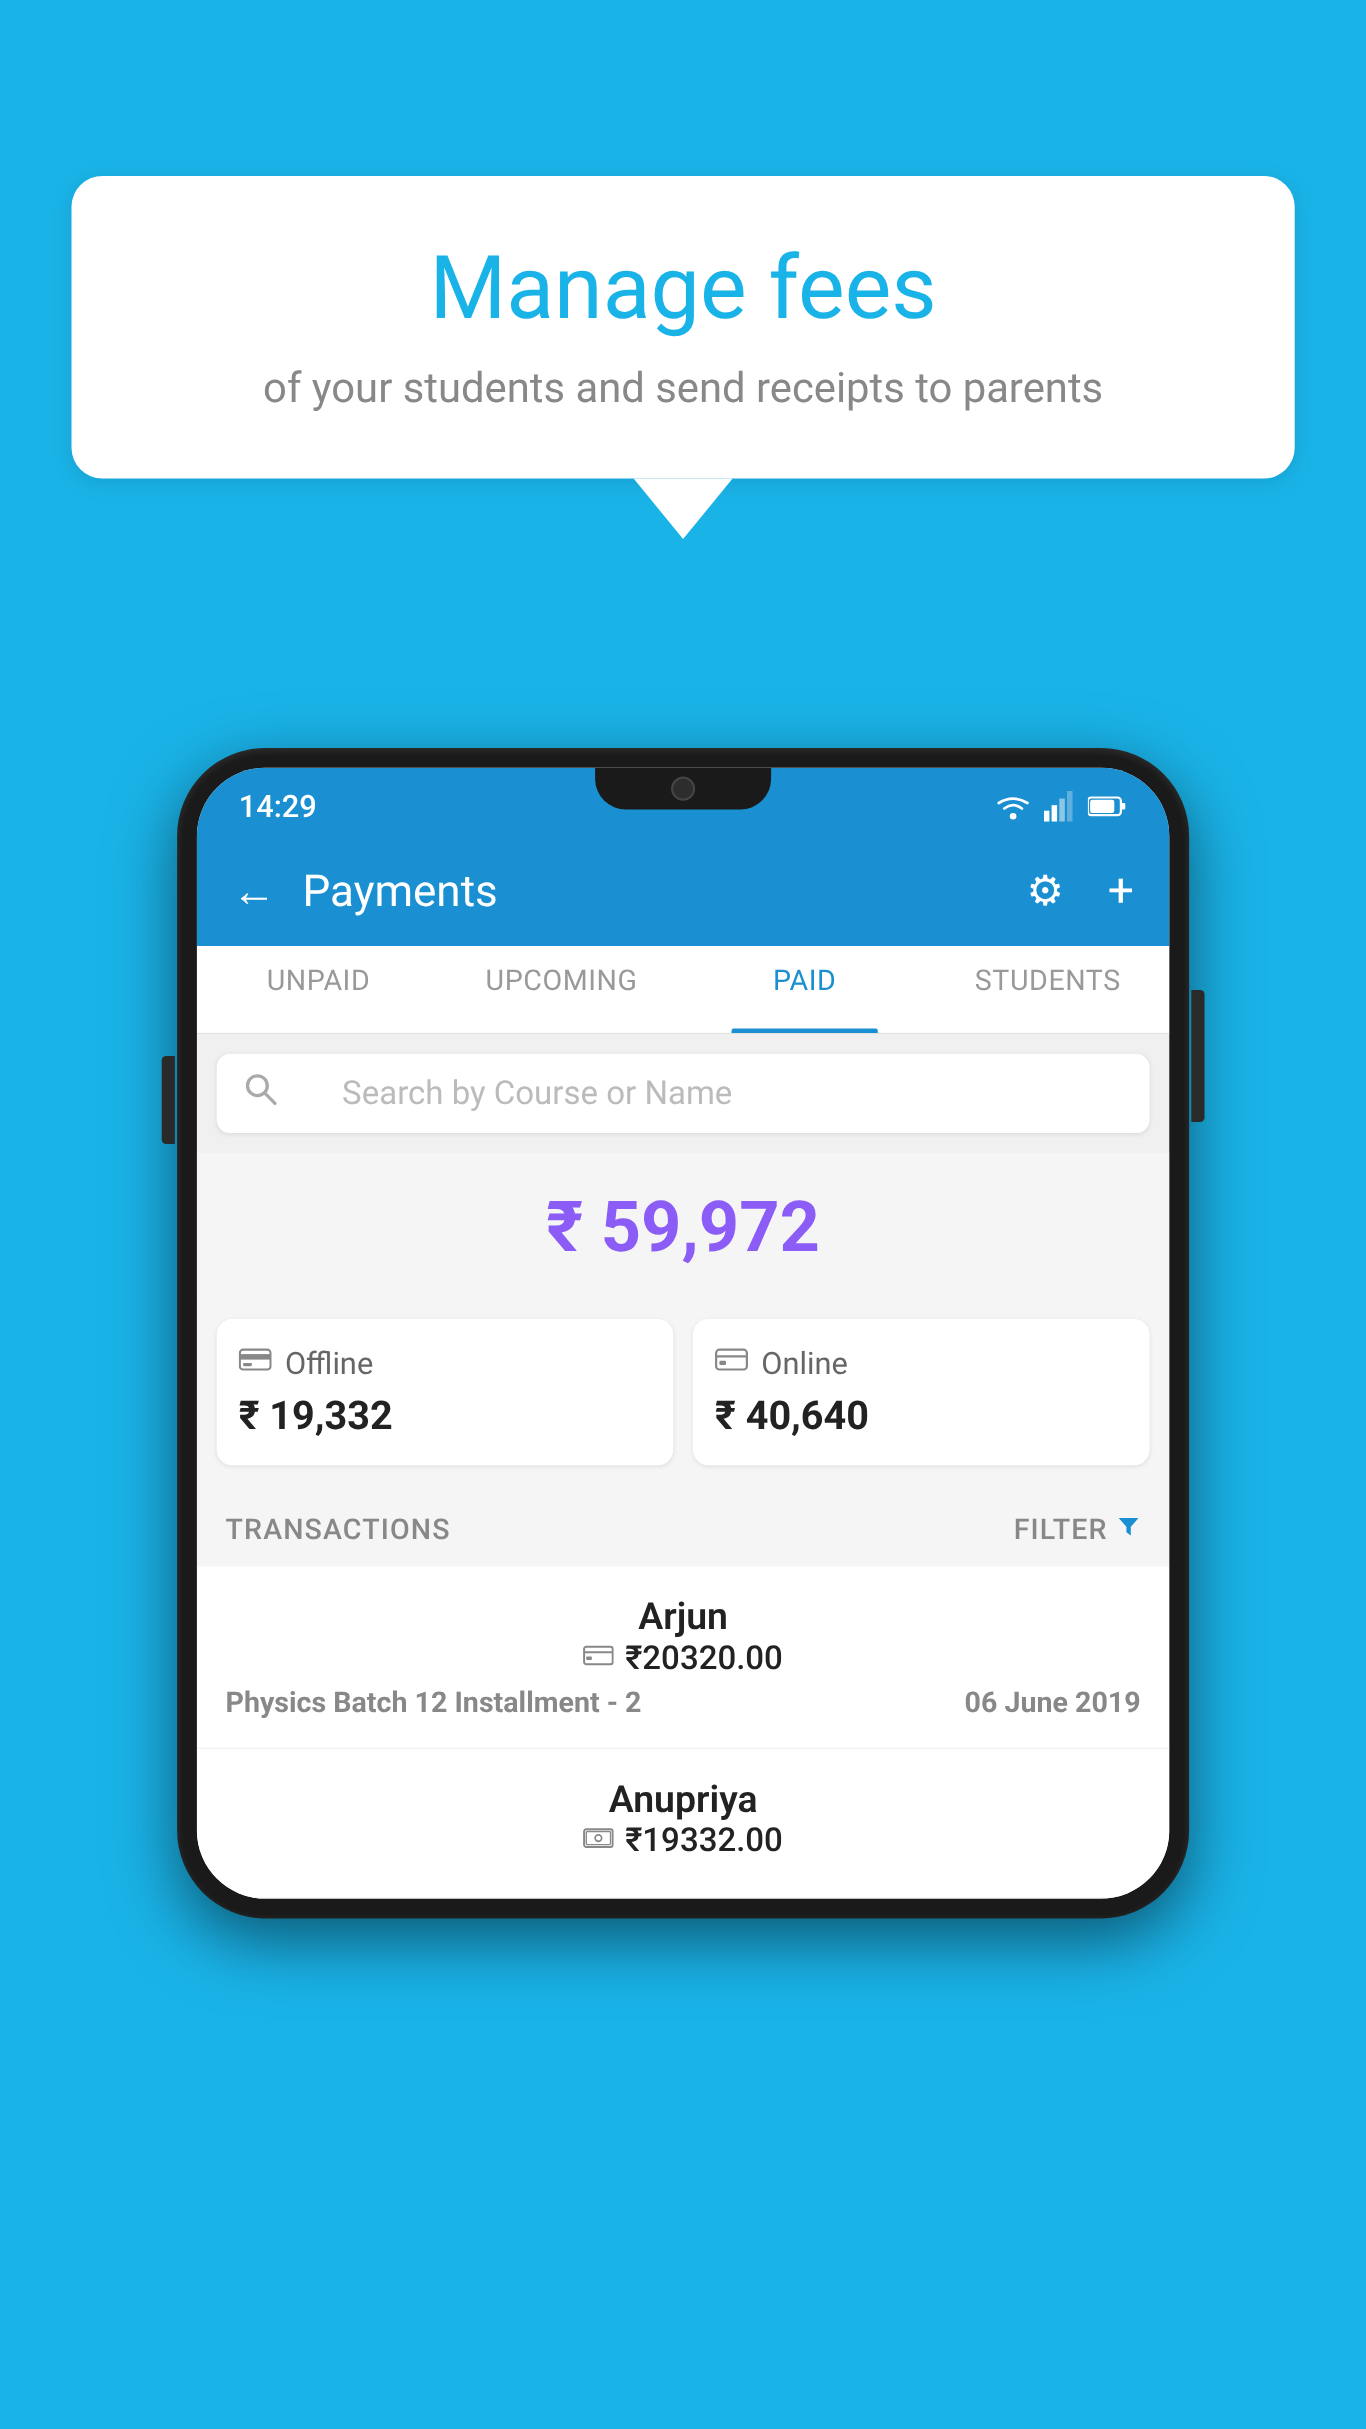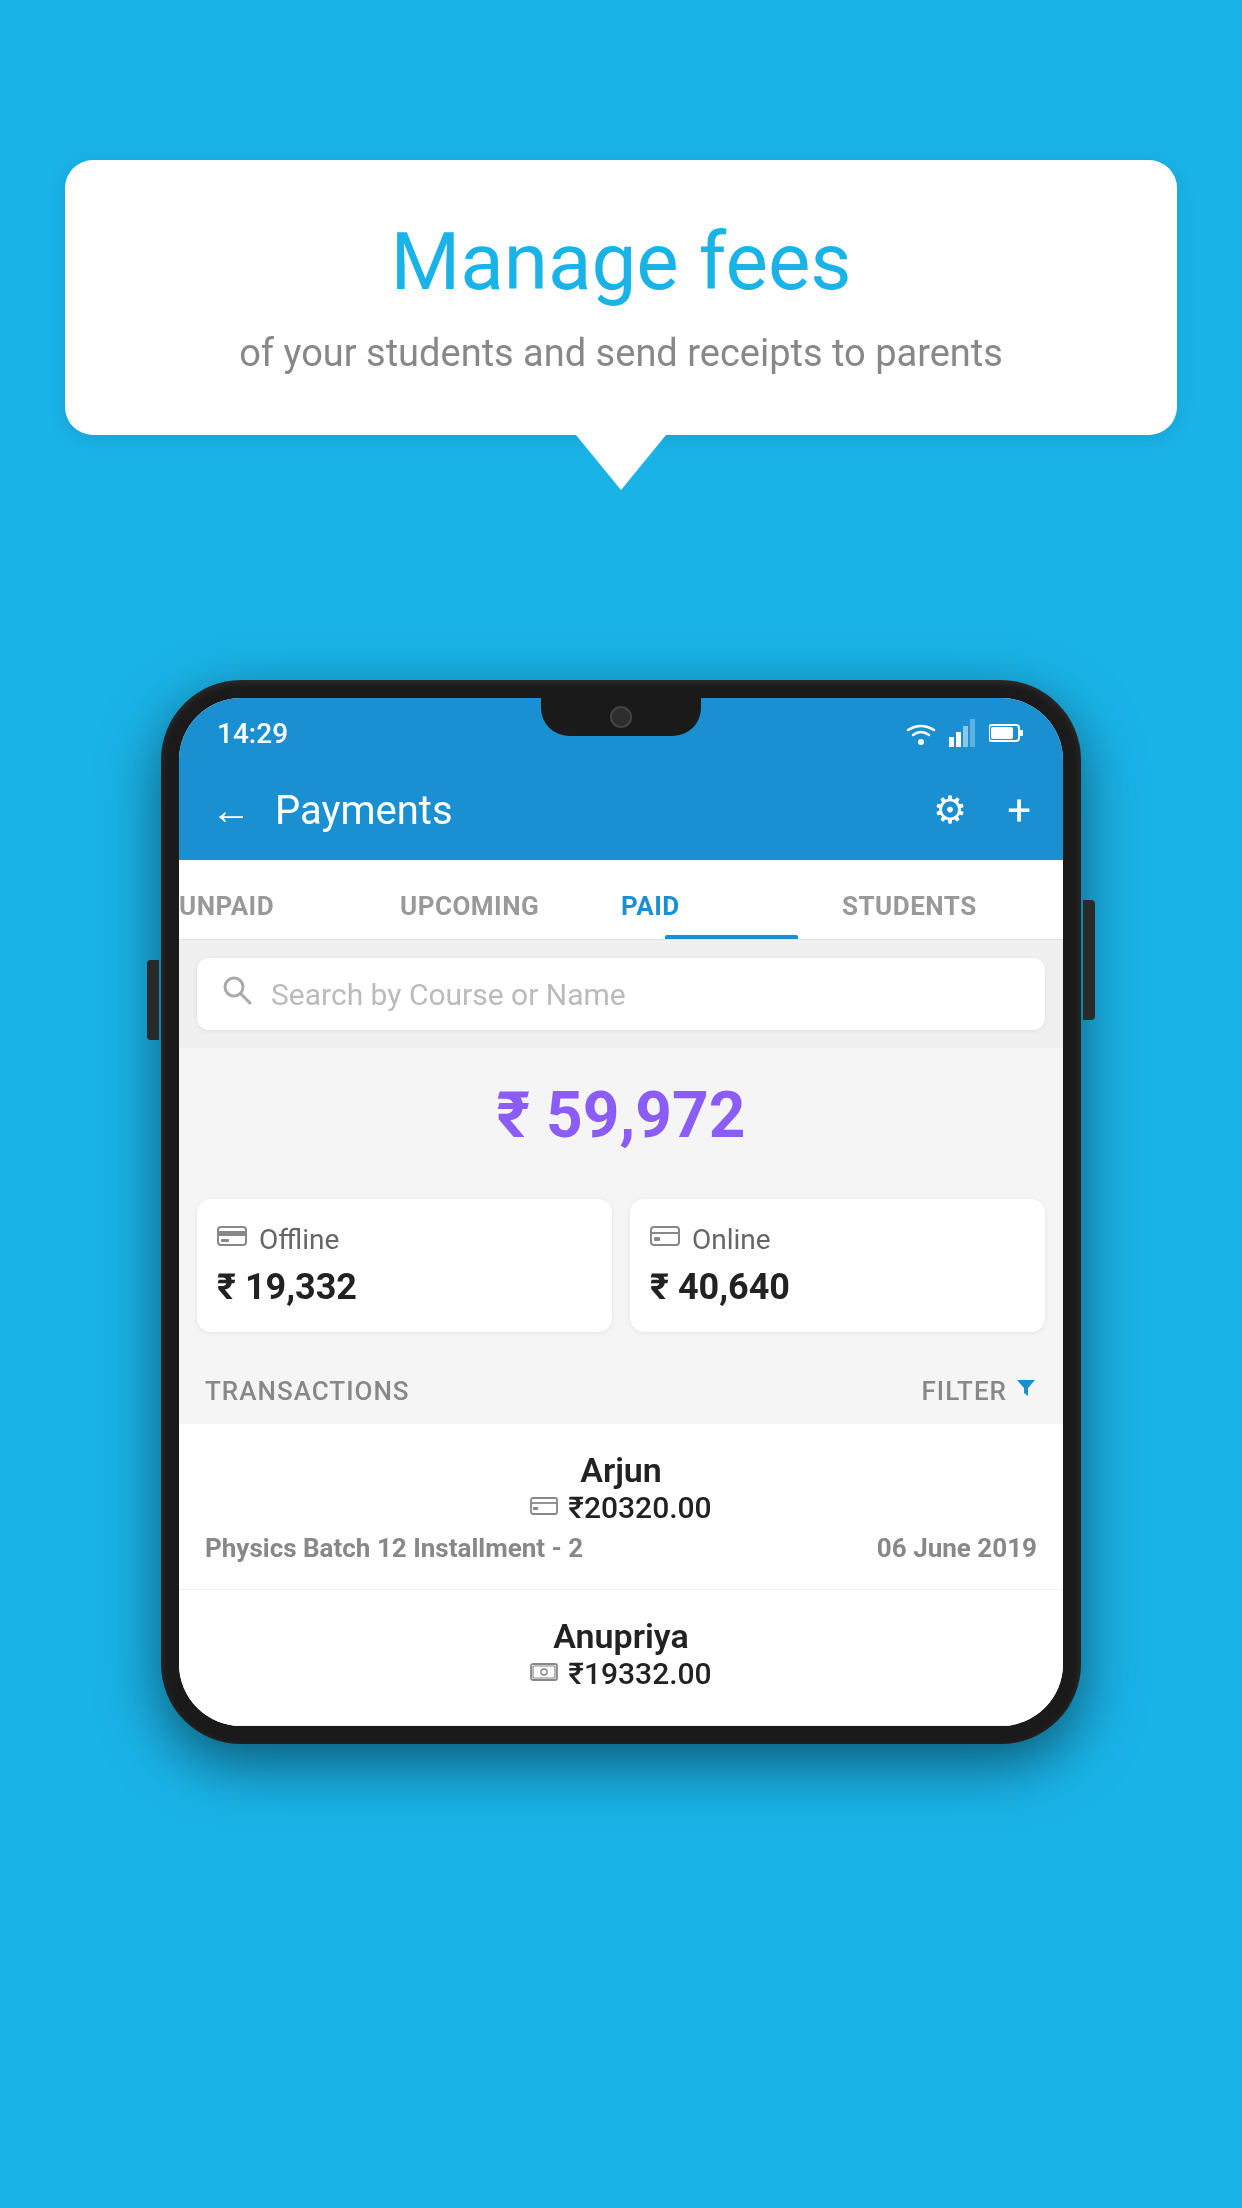--- a/index.html
+++ b/index.html
@@ -190,24 +190,24 @@
     .tabs-bar {
       background: white;
       display: flex;
       align-items: flex-end;
       height: 80px;
       border-bottom: 1px solid #e0e0e0;
     }
 
     .tab-item {
       flex: 1;
-      text-align: left;
-      padding-bottom: 18px;
+      text-align: center;
+      padding-bottom: 32px;
       font-size: 26px;
-      font-weight: 700;
+      font-weight: 400;
       color: #999;
       cursor: pointer;
       position: relative;
       letter-spacing: 0.5px;
     }
 
     .tab-item.active {
       color: #1a8fd1;
     }
 
@@ -236,20 +236,21 @@
 
     .search-icon {
       color: #aaa;
       font-size: 32px;
       margin-right: 18px;
     }
 
     .search-placeholder {
       color: #bbb;
       font-size: 30px;
+      margin-left: 40px;
     }
 
     
     .payment-summary {
       background: #f5f5f5;
       padding: 30px 0 28px;
       text-align: center;
     }
 
     .payment-received-label {

